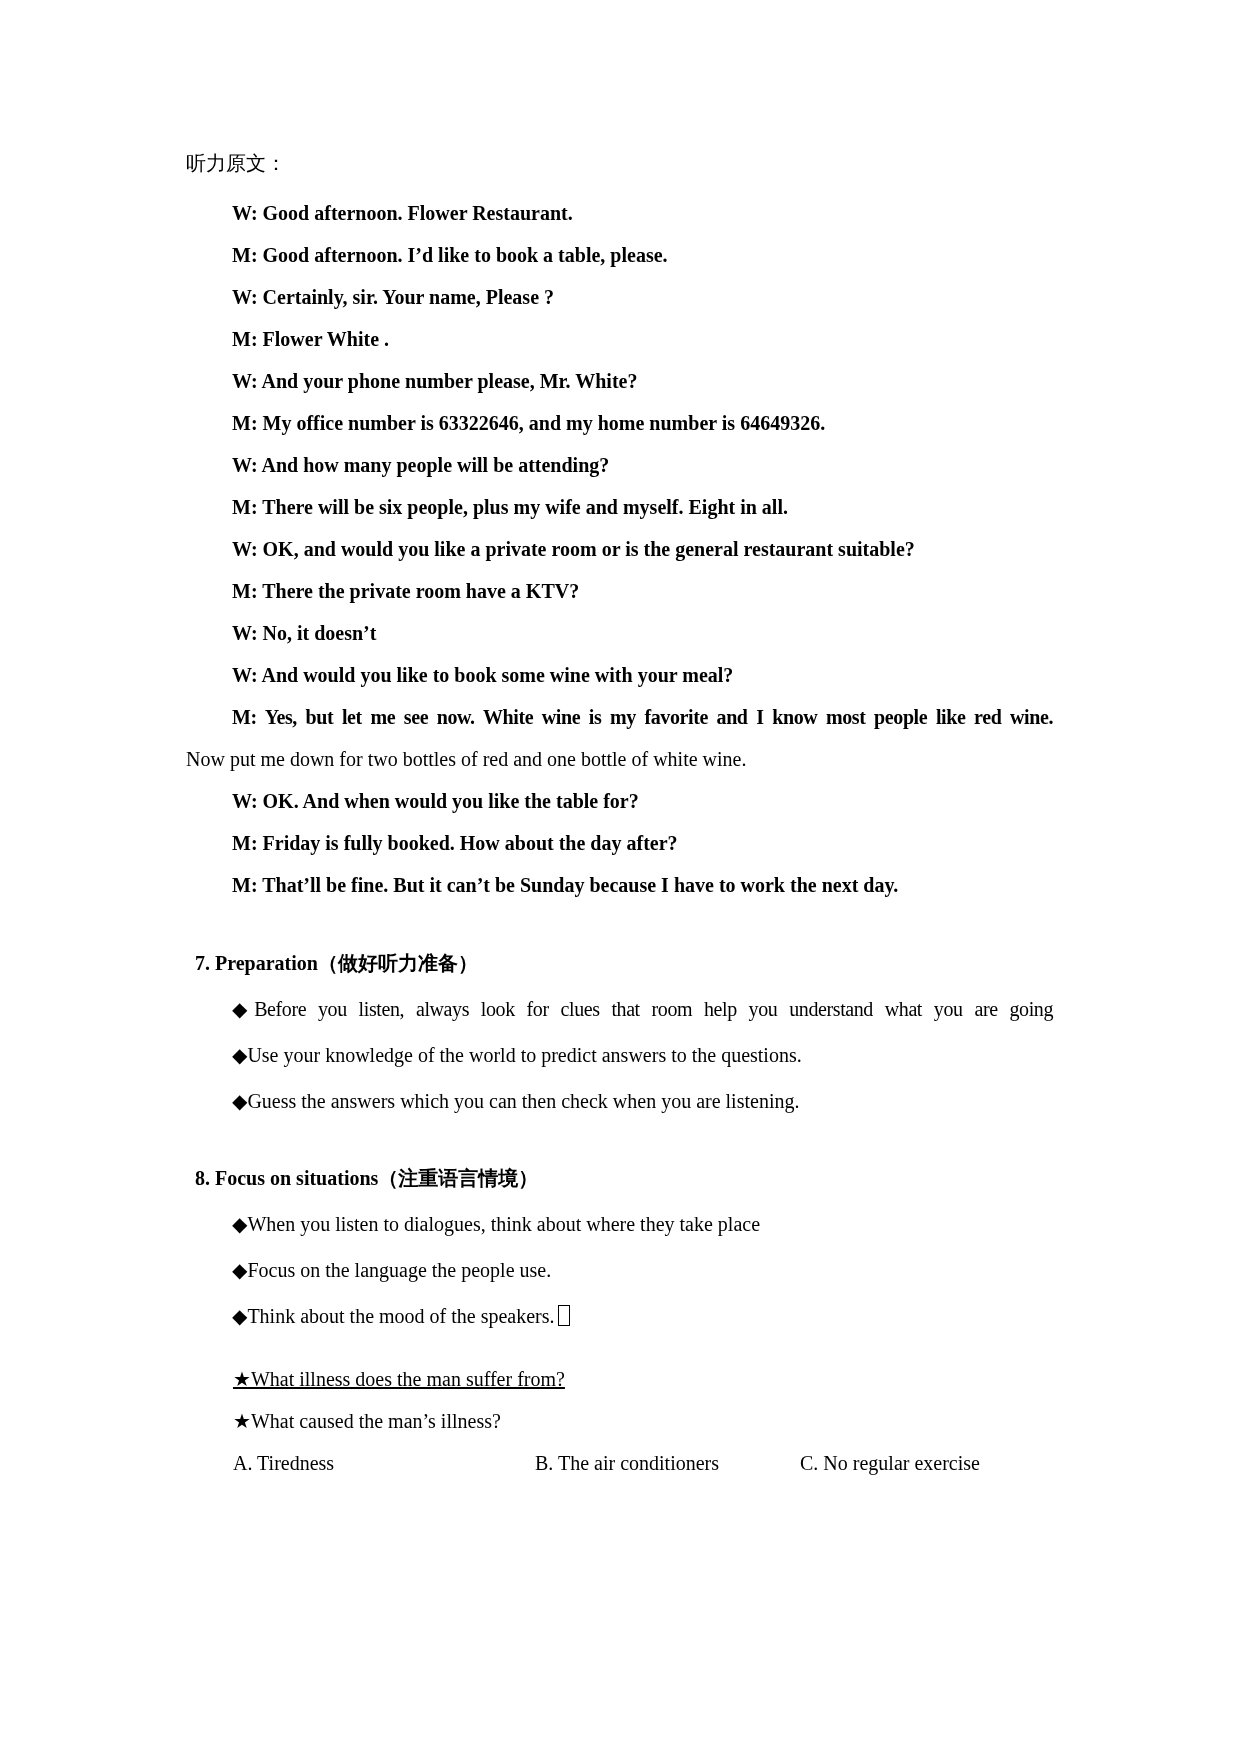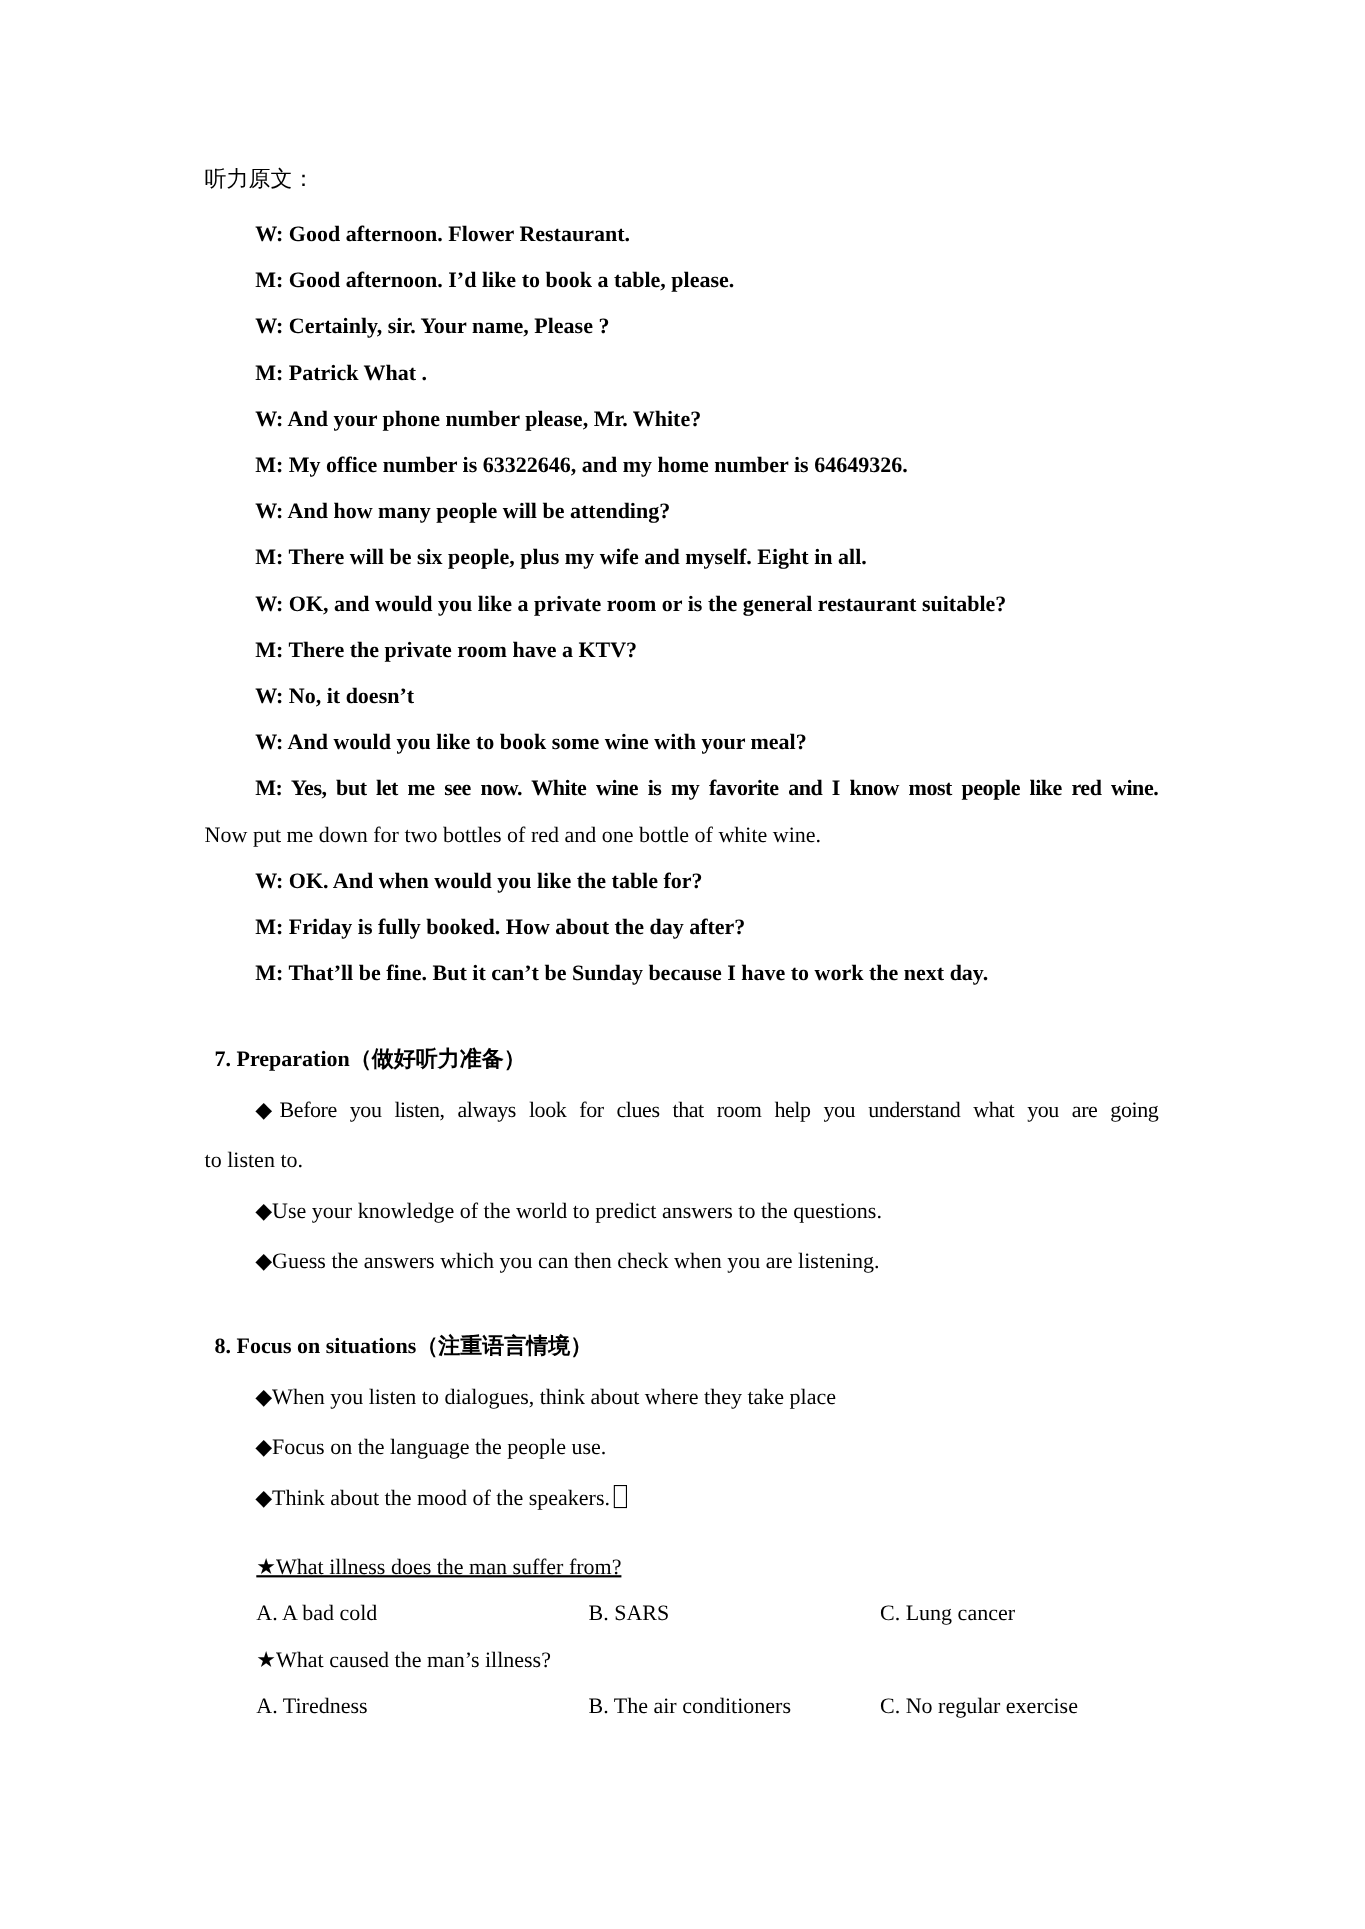--- a/index.html
+++ b/index.html
@@ -45,58 +45,52 @@
 <body>
 
 <div class="page">
 
   <p class="title">听力原文：</p>
 
   <div>
     <p class="line d">W: Good afternoon. Flower Restaurant.</p>
     <p class="line d">M: Good afternoon. I’d like to book a table, please.</p>
     <p class="line d">W: Certainly, sir. Your name, Please ?</p>
-    <p class="line d">M: Patrick What .</p>
+    <p class="line d">M: Flower White .</p>
     <p class="line d">W: And your phone number please, Mr. White?</p>
     <p class="line d">M: My office number is 63322646, and my home number is 64649326.</p>
     <p class="line d">W: And how many people will be attending?</p>
     <p class="line d">M: There will be six people, plus my wife and myself. Eight in all.</p>
     <p class="line d">W: OK, and would you like a private room or is the general restaurant suitable?</p>
     <p class="line d">M: There the private room have a KTV?</p>
     <p class="line d">W: No, it doesn’t</p>
     <p class="line d">W: And would you like to book some wine with your meal?</p>
     <p class="line d j1">M: Yes, but let me see now. White wine is my favorite and I know most people like red wine.</p>
     <p class="line cont">Now put me down for two bottles of red and one bottle of white wine.</p>
     <p class="line d">W: OK. And when would you like the table for?</p>
     <p class="line d">M: Friday is fully booked. How about the day after?</p>
     <p class="line d">M: That’ll be fine. But it can’t be Sunday because I have to work the next day.</p>
   </div>
 
   <p class="heading h7">7. Preparation（做好听力准备）</p>
   <div>
     <p class="b j1">◆Before you listen, always look for clues that room help you understand what you are going</p>
-    <p class="bcont">to listen to.</p>
     <p class="b">◆Use your knowledge of the world to predict answers to the questions.</p>
     <p class="b">◆Guess the answers which you can then check when you are listening.</p>
   </div>
 
   <p class="heading h8">8. Focus on situations（注重语言情境）</p>
   <div>
     <p class="b">◆When you listen to dialogues, think about where they take place</p>
     <p class="b">◆Focus on the language the people use.</p>
     <p class="b"><span>◆Think about the mood of the speakers.</span><span class="tofu"></span></p>
   </div>
 
   <div>
     <p class="q q1">★What illness does the man suffer from?</p>
-    <div class="optrow">
-      <span class="o1">A. A bad cold</span>
-      <span class="o2">B. SARS</span>
-      <span class="o3">C. Lung cancer</span>
-    </div>
     <p class="q">★What caused the man’s illness?</p>
     <div class="optrow">
       <span class="o1">A. Tiredness</span>
       <span class="o2">B. The air conditioners</span>
       <span class="o3">C. No regular exercise</span>
     </div>
   </div>
 
 </div>
 

